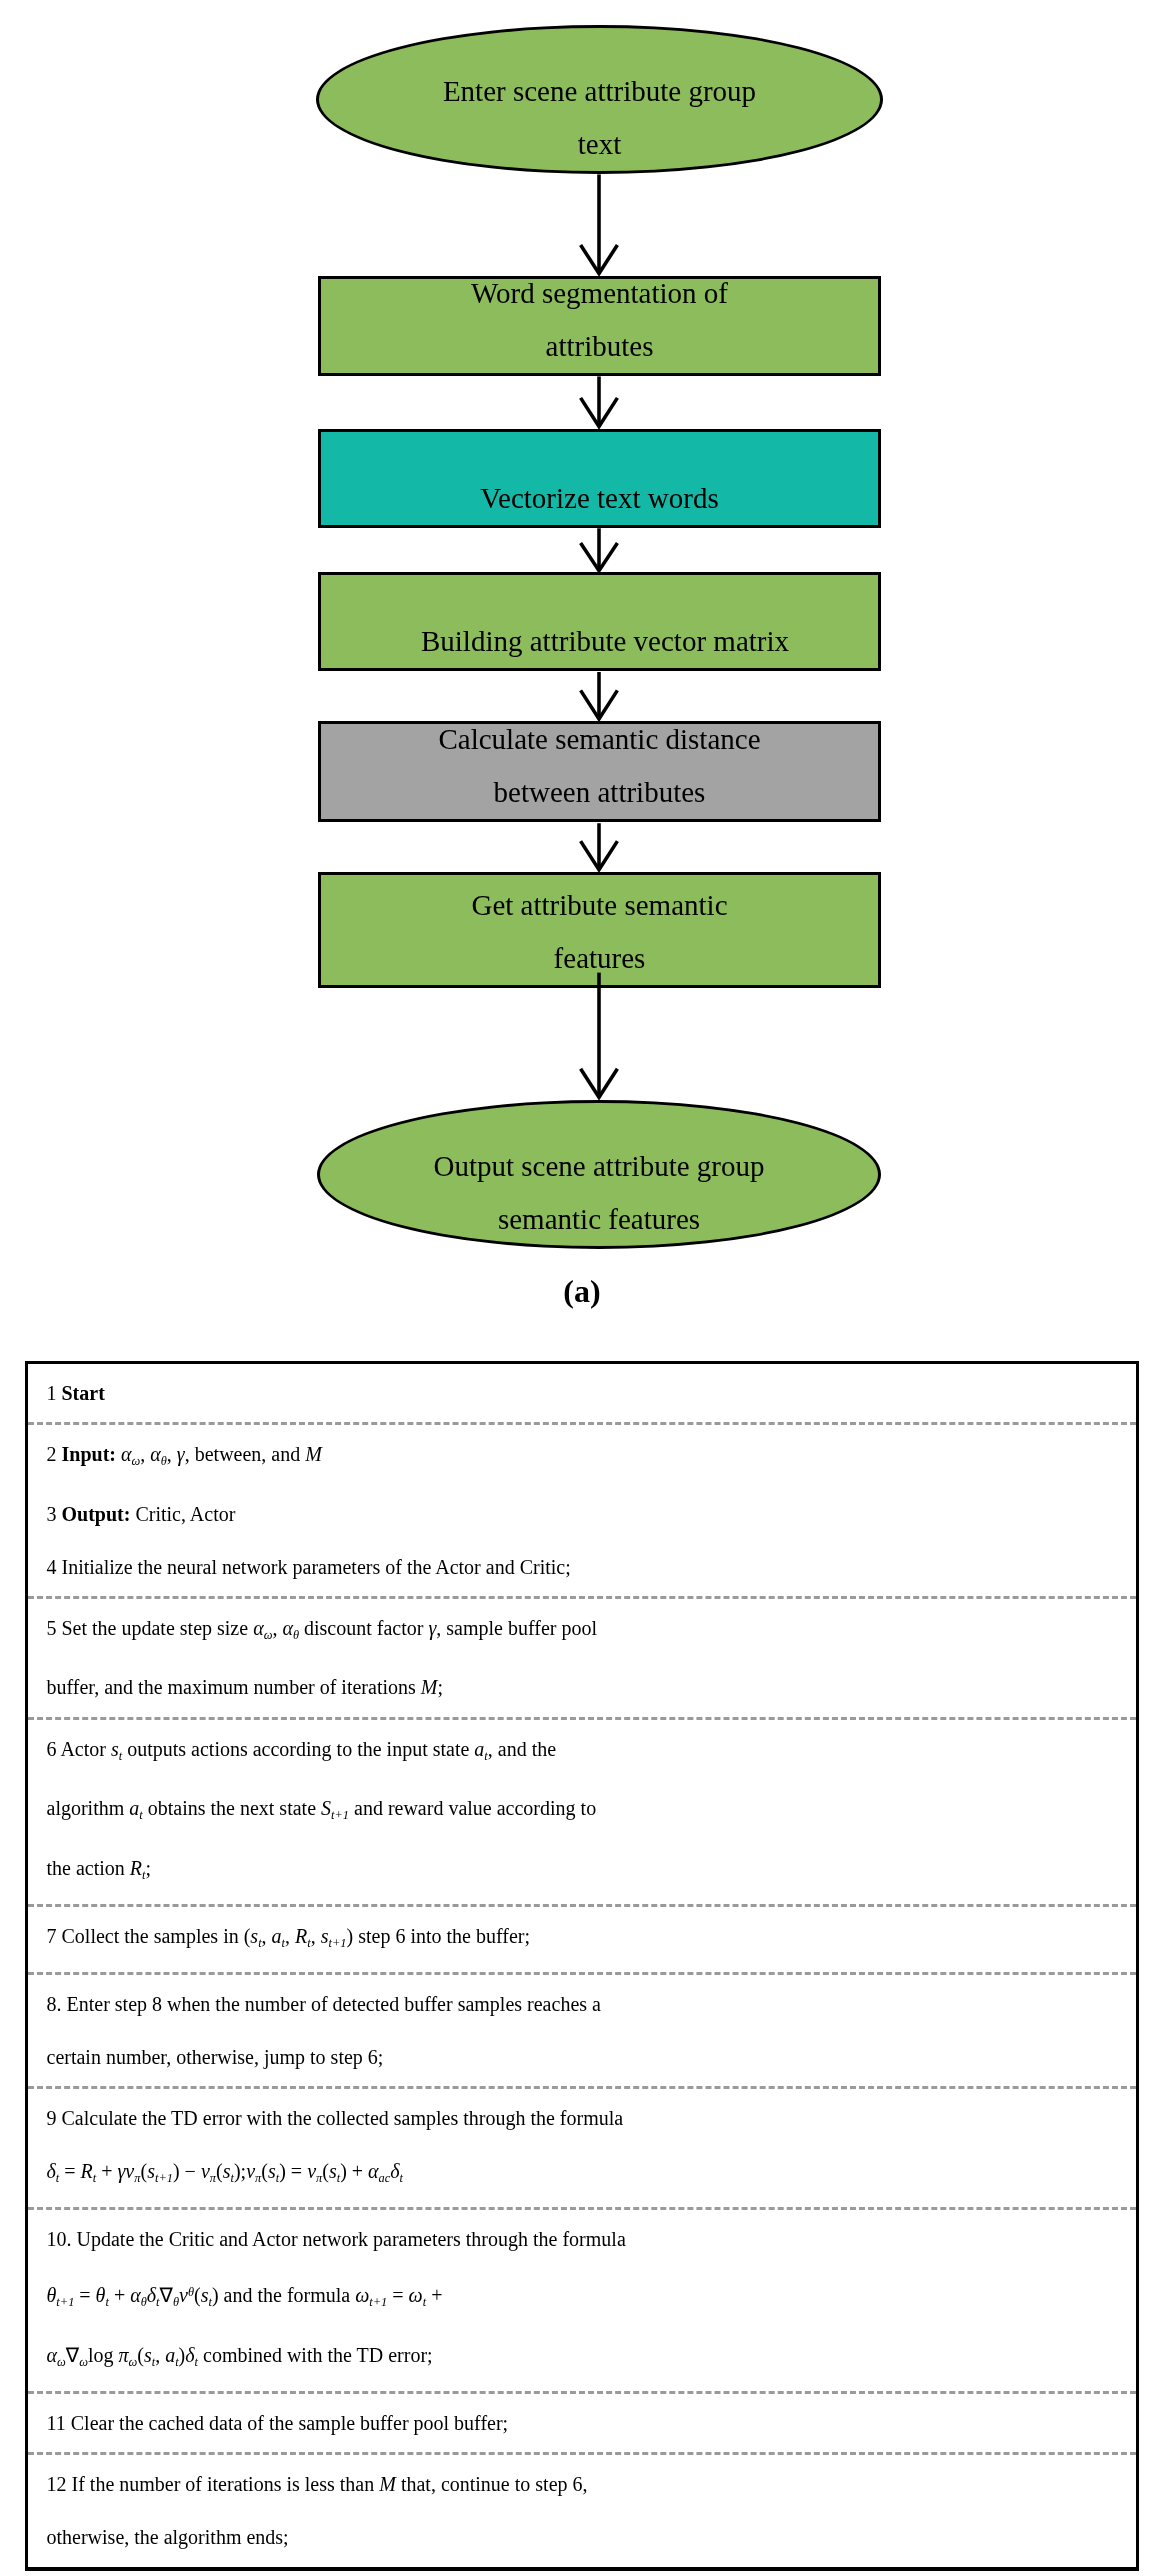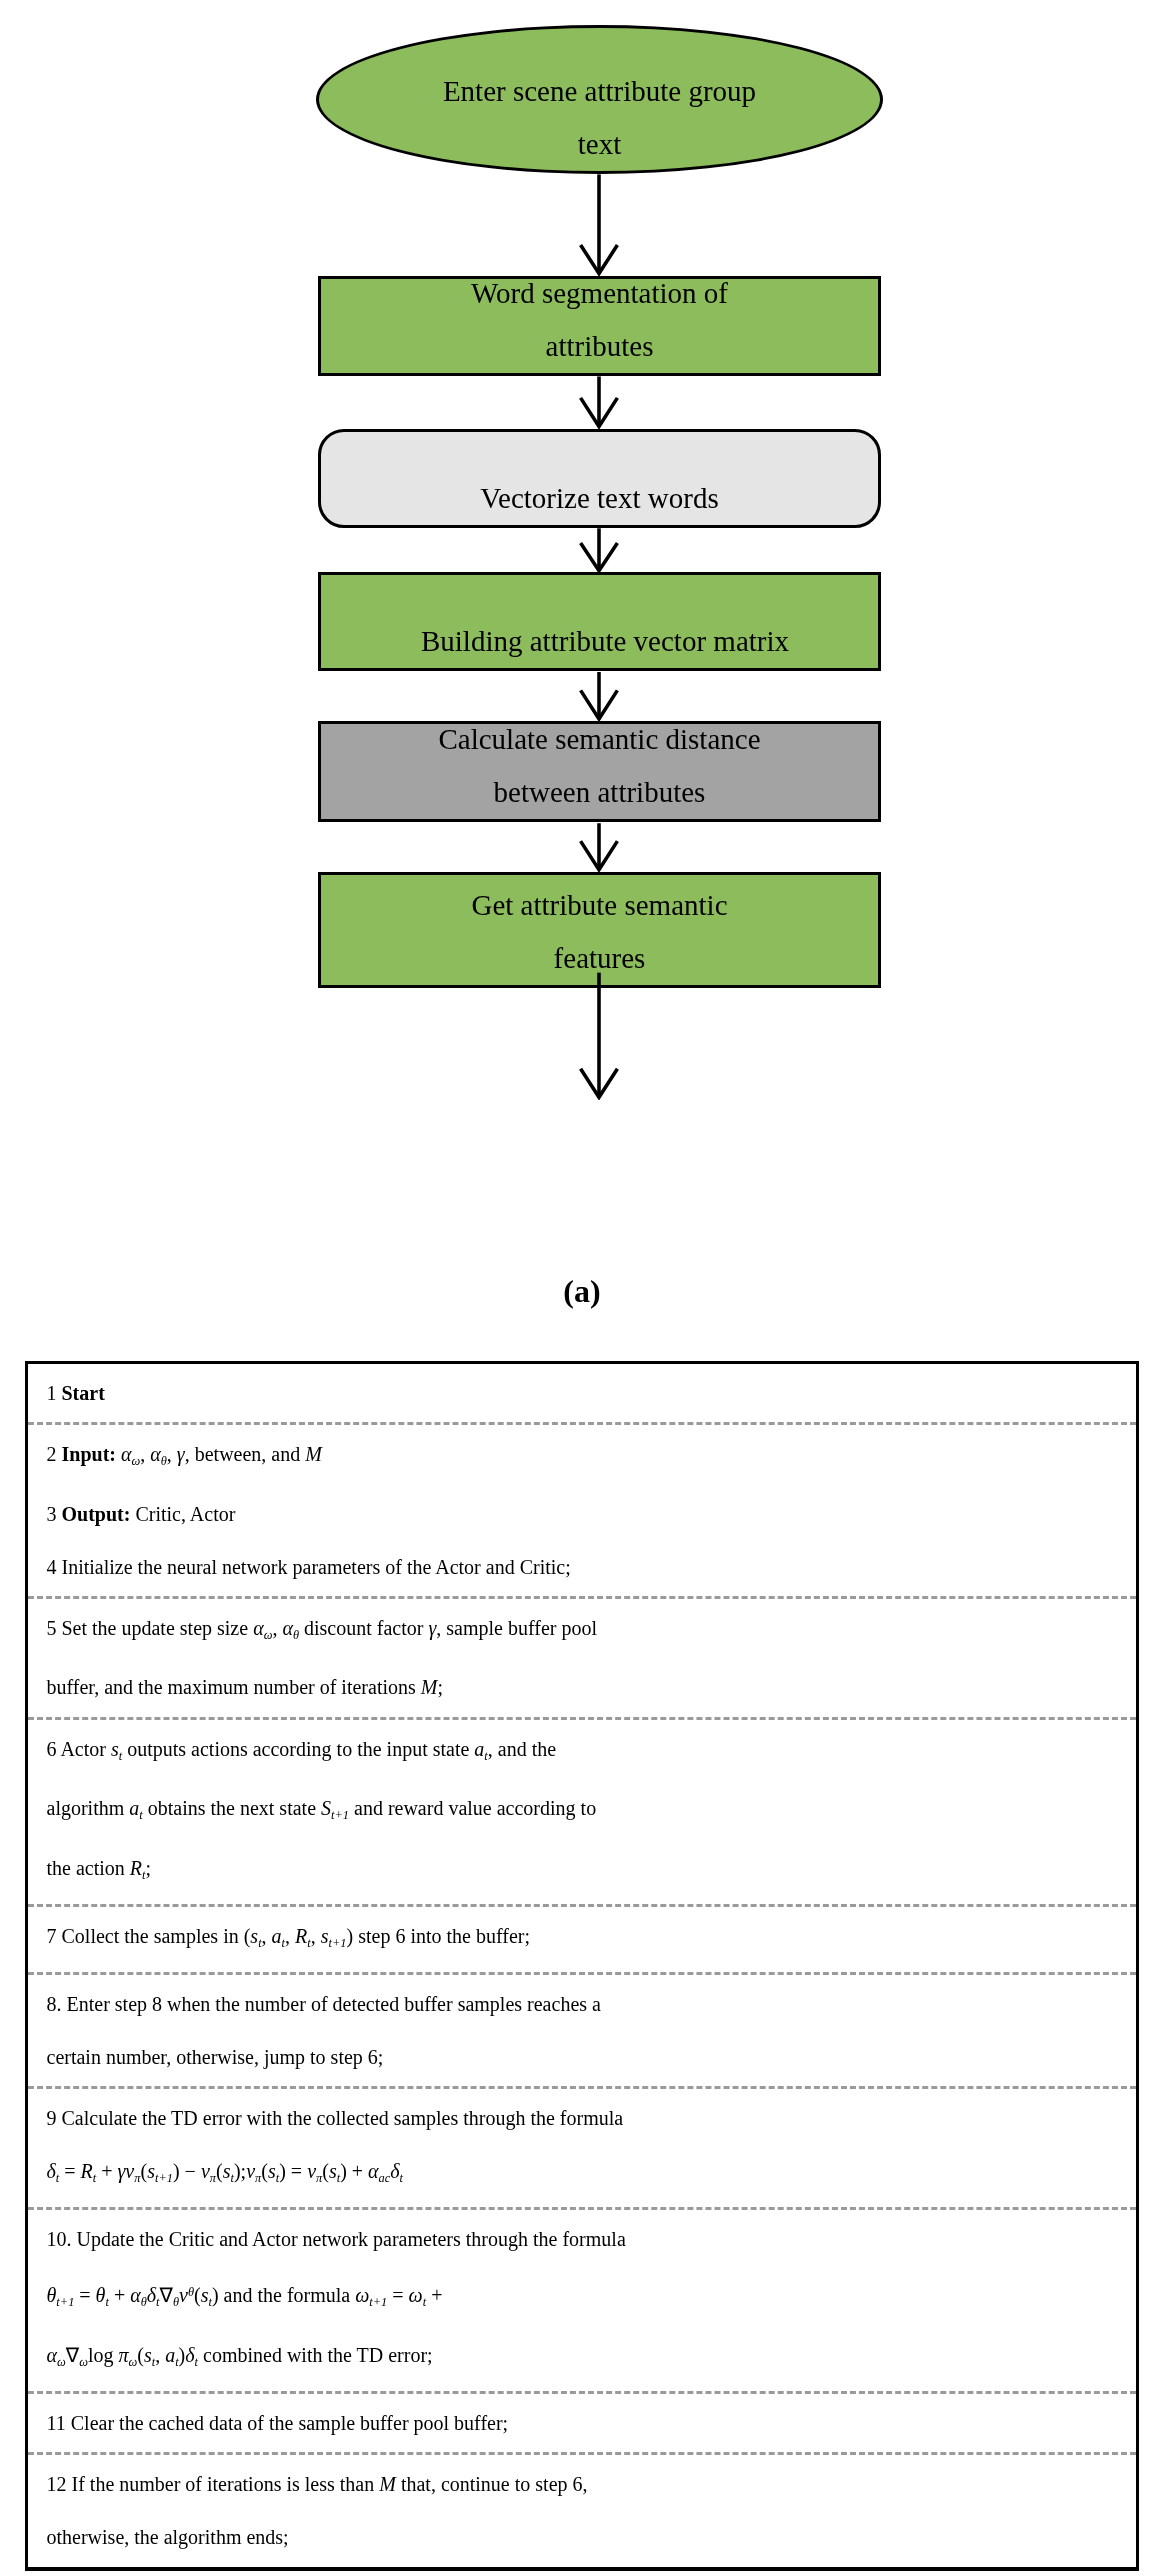--- a/index.html
+++ b/index.html
@@ -62,21 +62,21 @@
 
   <div class="flow-node rect n-b1" style="background: rgb(140, 188, 92); border-color: rgb(0, 0, 0);">
     <span class="node-text">Word segmentation of attributes</span>
   </div>
 
   <svg class="flow-arrow a2" width="46" height="53" viewBox="0 0 90 102" fill="none">
     <path d="M45 0 V96" stroke="#000000" stroke-width="7"></path>
     <path d="M9 42 L45 98 L81 42" stroke="#000000" stroke-width="7" fill="none"></path>
   </svg>
 
-  <div class="flow-node rect n-b2" style="background: #e5e5e5; border-color: rgb(0, 0, 0); border-radius: 26px;">
+  <div class="flow-node rect n-b2" style="background: #14b8a6; border-color: rgb(0, 0, 0);">
     <span class="node-text">Vectorize text words</span>
   </div>
 
   <svg class="flow-arrow a3" width="46" height="45" viewBox="0 0 90 87" fill="none">
     <path d="M45 0 V81" stroke="#000000" stroke-width="7"></path>
     <path d="M9 29 L45 83 L81 29" stroke="#000000" stroke-width="7" fill="none"></path>
   </svg>
 
   <div class="flow-node rect n-b3" style="background: rgb(140, 188, 92); border-color: rgb(0, 0, 0);">
     <span class="node-text">Building attribute vector matrix</span>
@@ -98,20 +98,23 @@
 
   <div class="flow-node rect n-b5" style="background: rgb(140, 188, 92); border-color: rgb(0, 0, 0);">
     <span class="node-text">Get attribute semantic features</span>
   </div>
 
   <svg class="flow-arrow a6" width="46" height="128" viewBox="0 0 90 248" fill="none">
     <path d="M45 0 V242" stroke="#000000" stroke-width="7"></path>
     <path d="M9 188 L45 244 L81 188" stroke="#000000" stroke-width="7" fill="none"></path>
   </svg>
 
+  <div class="flow-node ellipse n-e2" style="background: rgb(140, 188, 92); border-color: rgb(0, 0, 0);">
+    <span class="node-text">Output scene attribute group semantic features</span>
+  </div>
 
   <div class="panel-label label-a">(a)</div>
 
   <div class="algo-table" id="algo-rows">
       <div class="algo-row">
         <div class="algo-line"><span>1 </span><span class="seg-b">Start</span></div>
       </div>
       <div class="algo-row">
         <div class="algo-line"><span>2 </span><span class="seg-b">Input: </span><span class="seg-i">α</span><span class="seg-sub">ω</span><span>,  </span><span class="seg-i">α</span><span class="seg-sub">θ</span><span>,  </span><span class="seg-i">γ</span><span>, between, and  </span><span class="seg-i">M</span></div>
         <div class="algo-line"><span>3 </span><span class="seg-b">Output: </span><span>Critic, Actor</span></div>

